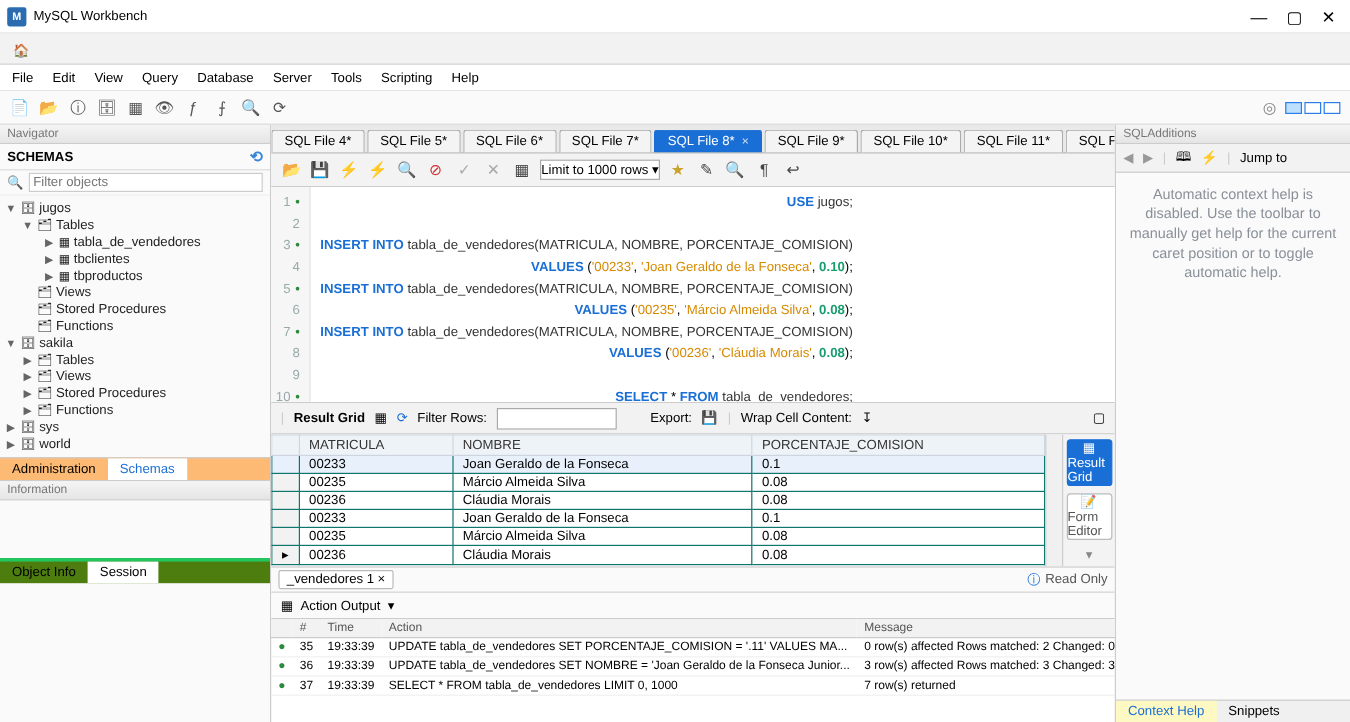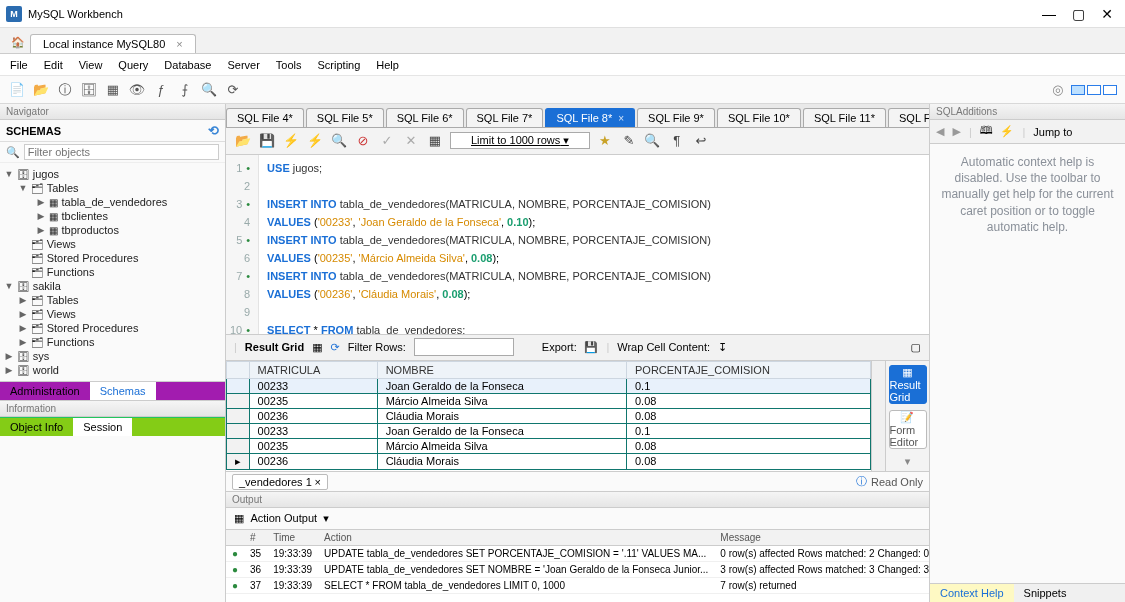--- a/index.html
+++ b/index.html
@@ -24,41 +24,41 @@
 .navigator { width: 226px; border-right:1px solid #ccc; display:flex; flex-direction:column; background:#fafafa;}
 .panel-title{ font-size:10px; color:#777; padding:2px 6px; background:linear-gradient(#f5f5f5,#e5e5e5); border-bottom:1px solid #ccc;}
 .schemas-hdr{display:flex;align-items:center;justify-content:space-between;padding:3px 6px;font-weight:bold;border-bottom:1px solid #ddd;}
 .filter{display:flex;align-items:center;padding:2px 6px;gap:4px;border-bottom:1px solid #eee;}
 .filter input{flex:1;border:1px solid #ccc;padding:1px 3px;font-size:11px;color:#888;}
 .tree{flex:0 0 auto; padding:4px 0; font-size:11px; color:#222; overflow:auto;}
 .tree .row{display:flex;align-items:center;gap:3px;padding:1px 0;white-space:nowrap;}
 .tree .tw{width:10px;display:inline-block;text-align:center;color:#666;font-size:9px;}
 .tree .ic{font-size:10px;}
 .tree .lvl0{padding-left:4px;} .tree .lvl1{padding-left:18px;} .tree .lvl2{padding-left:36px;}
-.adm-tabs{display:flex;border-top:1px solid #ccc;border-bottom:1px solid #ccc;background:#a21caf;}
+.adm-tabs{display:flex;border-top:1px solid #ccc;border-bottom:1px solid #ccc;background:#fdba74;}
 .adm-tabs span{padding:3px 10px;font-size:11px;}
 .adm-tabs .active{color:#1a6fd6;background:#fff;}
 .info-pane{flex:1;padding:6px;}
 .noobj{font-weight:bold;padding:12px 8px;}
-.bottom-tabs{display:flex;border-top:1px solid #22c55e;background:#84cc16;}
+.bottom-tabs{display:flex;border-top:3px solid #22c55e;background:#4d7c0f;margin-top:48px;}
 .bottom-tabs span{padding:3px 10px;}
 .bottom-tabs .active{background:#fff;}
 .center{flex:1;display:flex;flex-direction:column;overflow:hidden;}
 .sqltabs{height:24px;display:flex;align-items:flex-end;background:#e9e9e9;border-bottom:1px solid #aaa;overflow:hidden;}
 .sqltab{padding:3px 10px;border:1px solid #aaa;border-bottom:none;background:#f4f4f4;margin-right:2px;border-radius:3px 3px 0 0;font-size:11px;white-space:nowrap;cursor:default;}
 .sqltab.active{background:#1a6fd6;color:#fff;border-color:#1a6fd6;}
 .sqltab .x{margin-left:6px;font-size:10px;opacity:.8;}
 .sqltoolbar{height:28px;display:flex;align-items:center;gap:6px;padding:0 8px;background:#f3f3f3;border-bottom:1px solid #ccc;}
 .sqltoolbar .ico{width:18px;height:18px;display:inline-flex;align-items:center;justify-content:center;font-size:13px;color:#444;}
-.limit{border:1px solid #aaa;font-size:11px;padding:1px 20px;background:#fff;text-decoration:underline;}
+.limit{border:1px solid #aaa;font-size:11px;padding:1px 0;background:#fff;}
 .editor{flex:0 0 180px;display:flex;font-family:Consolas,monospace;font-size:12px;overflow:auto;background:#fff;border-bottom:1px solid #ccc;}
 .gutter{background:#f6f6f6;color:#9aa;text-align:right;padding:4px 8px 4px 4px;border-right:1px solid #e3e3e3;user-select:none;}
 .gutter div{height:18px;line-height:18px;}
 .gutter .dot::after{content:"•";color:#2b8a3e;margin-left:4px;}
-.code{padding:4px 8px;white-space:pre;}
+.code{padding:4px 8px;white-space:pre;text-align:right;}
 .code div{height:18px;line-height:18px;}
 .kw{color:#1a6fd6;font-weight:bold;}
 .num{color:#1a9e6f;font-weight:bold;}
 .str{color:#d68a00;}
 .id{color:#333;}
 .rg-bar{height:26px;display:flex;align-items:center;gap:8px;padding:0 8px;background:#f2f2f2;border-bottom:1px solid #ccc;}
 .rg-bar .sep{color:#ccc;}
 .rg-bar input{border:1px solid #aaa;width:100px;height:18px;padding:0 3px;}
 .result-wrap{flex:0 0 110px;display:flex;overflow:hidden;}
 .grid{flex:1;overflow:auto;}
@@ -98,24 +98,20 @@
   <span class="titlebar-title">MySQL Workbench</span>
   <div class="winbtns">
     <span>—</span>
     <span>▢</span>
     <span>✕</span>
   </div>
 </div>
 
 <div class="hometabs">
   <div class="hometab-home">🏠</div>
-  <div class="hometab-conn">
-    <span>Local instance MySQL80</span>
-    <span style="margin-left:8px;color:#888;">×</span>
-  </div>
 </div>
 
 <div class="menubar" id="menubar">
     <span>File</span>
     <span>Edit</span>
     <span>View</span>
     <span>Query</span>
     <span>Database</span>
     <span>Server</span>
     <span>Tools</span>
@@ -366,21 +362,20 @@
         <span style="color:#888;">▾</span>
       </div>
     </div>
     <div class="restabs">
       <span class="tabx"><span>_vendedores 1</span> <span>×</span></span>
       <span class="ro">
           <span style="color:#1a6fd6;">ⓘ</span>
           <span>Read Only</span>
         </span>
     </div>
-    <div class="output-hdr">Output</div>
     <div class="out-tool">
       <span>▦</span>
       <span><span>Action Output</span> &nbsp;▾</span>
     </div>
     <div class="out-table">
       <table id="outtable">
           <tbody>
             <tr>
               <th style="width:20px;"></th>
               <th style="width:30px;">#</th>

